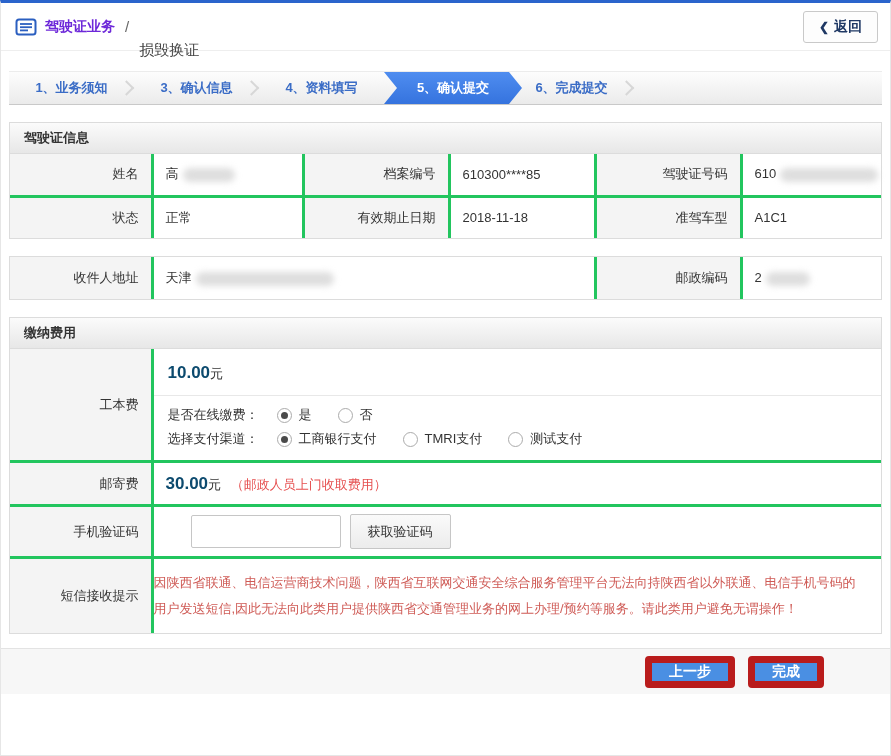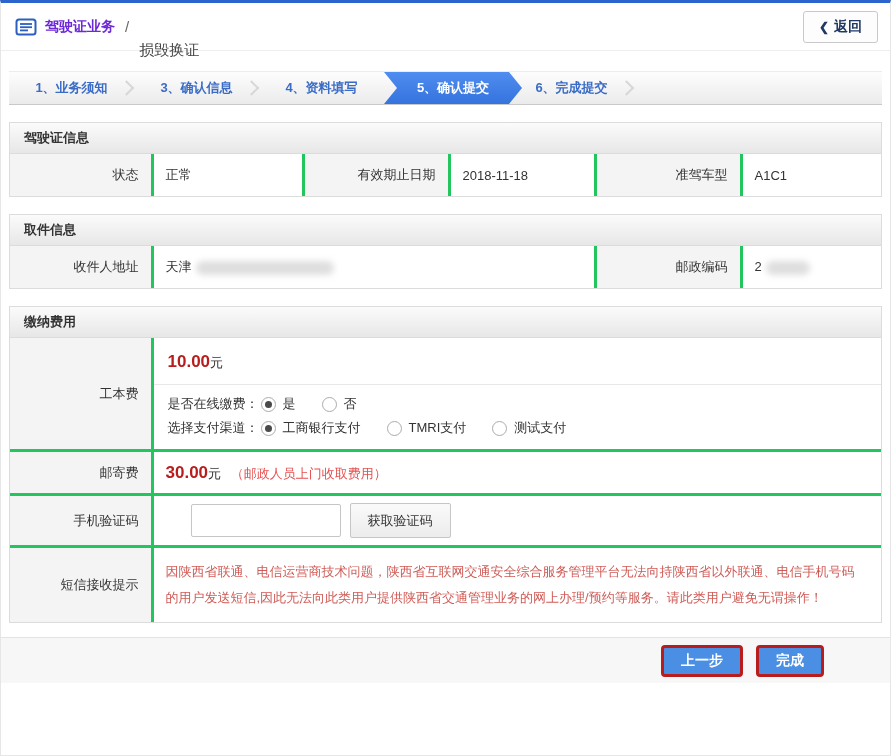--- a/index.html
+++ b/index.html
@@ -42,46 +42,46 @@
   td { border:3px solid #22c55e; height:42px; vertical-align:middle; }
   td.lab { background:#f4f4f4; text-align:right; padding-right:12px; color:#333; }
   td.val { background:#fff; text-align:left; padding-left:12px; color:#333; }
   tr td:first-child { border-left:none; } tr td:last-child { border-right:none; }
   tr:first-child td { border-top:none; } tr:last-child td { border-bottom:none; }
 
   .blur { display:inline-block; height:14px; background:#dedede; border-radius:7px;
           filter:blur(3px); vertical-align:middle; margin-left:4px; }
 
   
-  .fee-amount { color:#b91c1c; font-size:17px; font-weight:bold; }
+  .fee-amount { color:#0c4a6e; font-size:17px; font-weight:bold; }
   .fee-unit { color:#333; font-size:13px; }
   .fee-note { color:#e65050; font-size:13px; margin-left:6px;text-align:center; }
   .fee-top { padding:14px 14px 12px; border-bottom:1px solid #e8e8e8; }
   .radio-lines { padding:10px 14px 12px; }
   .radio-line { display:flex; align-items:center; margin-top:6px; color:#333; }
   .radio-line:first-child { margin-top:0; }
-  .radio-grp-label { margin-right:2px; }
+  .radio-grp-label { margin-right:18px; }
   .radio-opt { display:inline-flex; align-items:center; gap:7px; margin-right:26px; cursor:pointer; }
   .radio { width:15px; height:15px; border:1px solid #ababab; border-radius:50%; background:#fff;
            display:inline-flex; align-items:center; justify-content:center; flex:none; }
   .radio.checked::after { content:""; width:7px; height:7px; border-radius:50%; background:#4a4a4a; }
 
   .code-row { display:flex; align-items:center; padding:7px 0; }
   .code-input { width:150px; height:33px; border:1px solid #c6c6c6; border-radius:2px;
                 padding:0 8px; font-size:13px; color:#333; background:#fff; }
   .code-btn { height:35px; margin-left:9px; padding:0 17px; font-size:13px; color:#333;
               background:linear-gradient(#fafafa,#ececec); border:1px solid #c6c6c6;
               border-radius:2px; cursor:pointer; font-family:inherit; }
   .tip-text { color:#cf5b56; font-size:13px; line-height:26px; padding:11px 14px 11px 0; text-align:left; }
-  td.tip-val { padding:0 12px; }
+  td.tip-val { padding:0 0; }
 
   
   .footer { margin-top:14px; height:46px; background:#f7f7f7; border-top:1px solid #e3e3e3;
             display:flex; align-items:center; justify-content:flex-end; gap:13px; padding-right:66px; }
-  .btn-blue { height:32px; padding:0 17px; background:#4a8fe3; border:3px solid #b91c1c;
+  .btn-blue { height:32px; padding:0 17px; background:#4a8fe3; border:7px solid #b91c1c;
               border-radius:4px; color:#fff; font-size:14px; font-weight:bold; cursor:pointer;
               font-family:inherit; }
 </style>
 </head>
 <body>
 
 <div class="page">
 
   <div class="hdr">
     <div class="hdr-left">
@@ -116,34 +116,41 @@
     <table>
       <colgroup>
           <col style="width:142px">
           <col style="width:151px">
           <col style="width:146px">
           <col style="width:146px">
           <col style="width:146px">
           <col>
         </colgroup>
       <tbody>
+          <tr>
+        <td class="lab">姓名</td>
+        <td class="val"><span>高</span><span class="blur" style="width:52px"></span></td>
+        <td class="lab">档案编号</td>
+        <td class="val">610300****85</td>
+        <td class="lab">驾驶证号码</td>
+        <td class="val"><span>610</span><span class="blur" style="width:98px"></span></td>
+      </tr>
       <tr>
         <td class="lab">状态</td>
         <td class="val">正常</td>
         <td class="lab">有效期止日期</td>
         <td class="val">2018-11-18</td>
         <td class="lab">准驾车型</td>
         <td class="val">A1C1</td>
       </tr>
     </tbody>
       </table>
   </div>
 
   <div class="section">
-    <div class="sec-hd">取件信息</div>
     <table>
       <colgroup>
           <col style="width:142px">
           <col style="width:151px">
           <col style="width:146px">
           <col style="width:146px">
           <col style="width:146px">
           <col>
         </colgroup>
       <tbody>

